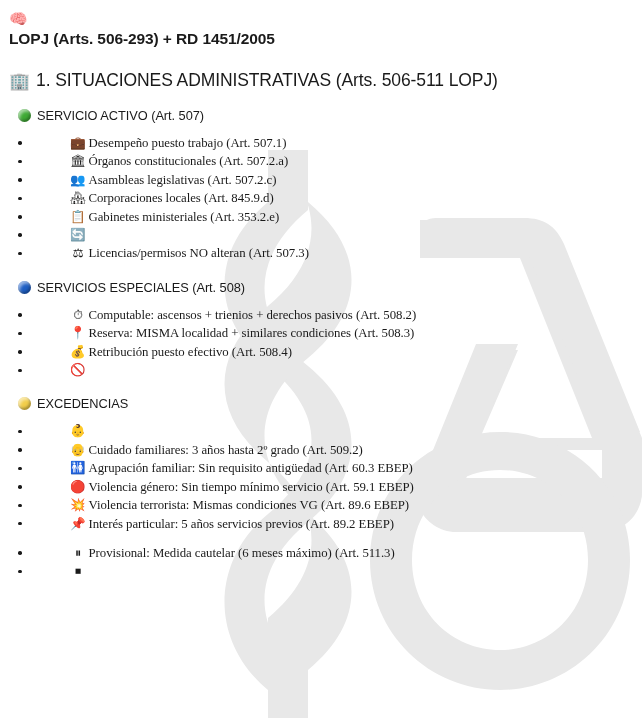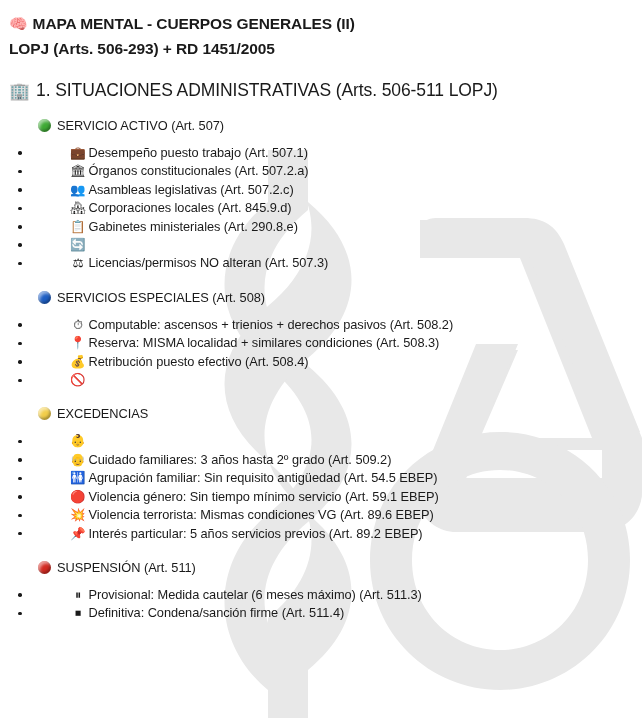--- a/index.html
+++ b/index.html
@@ -74,21 +74,20 @@
   }
 
   .sub-heading {
     display: flex;
     align-items: center;
     font-size: 12.8px;
     letter-spacing: -0.05px;
     padding-left: 18px;
     margin-top: 17px;
     white-space: nowrap;
-    margin-left: 20px;
   }
   .sub-heading .dot {
     width: 13px;
     height: 13px;
     border-radius: 50%;
     flex: 0 0 auto;
     margin-right: 6px;
     box-shadow: inset -1.5px -2px 2.5px rgba(0,0,0,0.30),
                 inset 2px 2.5px 3px rgba(255,255,255,0.55);
   }
@@ -123,21 +122,21 @@
     flex: 0 0 auto;
   }
   li .emo {
     flex: 0 0 auto;
     width: 17px;
     text-align: center;
     font-size: 12.5px;
     margin-right: 2px;
     line-height: 18.4px;
   }
-  li .li-text { flex: 0 1 auto; }
+  li .li-text { flex: 0 1 auto; font-family: Liberation Serif, serif; }
 </style>
 </head>
 <body>
 
 <svg id="watermark" viewBox="0 0 642 720" xmlns="http://www.w3.org/2000/svg" aria-hidden="true">
   <g fill="#e8e8e8">
 
     <g>
       <path d="M308 210
                C 250 258, 250 318, 308 366
@@ -208,21 +207,20 @@
                C 452 470, 412 508, 412 560 Z"></path>
     </g>
   </g>
 </svg>
 
 <div id="page">
 
   <div class="doc-title-block">
     <div class="doc-title-line">
       <span class="emo">🧠</span>
-      <span>MAPA MENTAL - CUERPOS GENERALES (II)</span>
     </div>
     <div class="doc-title-line">
       <span>LOPJ (Arts. 506-293) + RD 1451/2005</span>
     </div>
   </div>
 
   <div class="section-heading">
     <span class="emo">🏢</span>
     <span>1. SITUACIONES ADMINISTRATIVAS (Arts. 506-511 LOPJ)</span>
   </div>
@@ -253,21 +251,21 @@
     <li>
         <span class="bullet-dot"></span>
         <span class="gap"></span>
         <span class="emo">🏘</span>
         <span class="li-text">Corporaciones locales (Art. 845.9.d)</span>
       </li>
     <li>
         <span class="bullet-dot"></span>
         <span class="gap"></span>
         <span class="emo">📋</span>
-        <span class="li-text">Gabinetes ministeriales (Art. 290.8.e)</span>
+        <span class="li-text">Gabinetes ministeriales (Art. 353.2.e)</span>
       </li>
     <li>
         <span class="bullet-dot"></span>
         <span class="gap"></span>
         <span class="emo">🔄</span>
       </li>
     <li>
         <span class="bullet-dot"></span>
         <span class="gap"></span>
         <span class="emo">⚖</span>
@@ -318,21 +316,21 @@
     <li>
         <span class="bullet-dot"></span>
         <span class="gap"></span>
         <span class="emo">👴</span>
         <span class="li-text">Cuidado familiares: 3 años hasta 2º grado (Art. 509.2)</span>
       </li>
     <li>
         <span class="bullet-dot"></span>
         <span class="gap"></span>
         <span class="emo">🚻</span>
-        <span class="li-text">Agrupación familiar: Sin requisito antigüedad (Art. 54.5 EBEP)</span>
+        <span class="li-text">Agrupación familiar: Sin requisito antigüedad (Art. 60.3 EBEP)</span>
       </li>
     <li>
         <span class="bullet-dot"></span>
         <span class="gap"></span>
         <span class="emo">🔴</span>
         <span class="li-text">Violencia género: Sin tiempo mínimo servicio (Art. 59.1 EBEP)</span>
       </li>
     <li>
         <span class="bullet-dot"></span>
         <span class="gap"></span>
@@ -340,32 +338,27 @@
         <span class="li-text">Violencia terrorista: Mismas condiciones VG (Art. 89.6 EBEP)</span>
       </li>
     <li>
         <span class="bullet-dot"></span>
         <span class="gap"></span>
         <span class="emo">📌</span>
         <span class="li-text">Interés particular: 5 años servicios previos (Art. 89.2 EBEP)</span>
       </li>
   </ul>
 
-  <div class="sub-heading">
-    <span class="dot" style="background:#d32b22"></span>
-    <span>SUSPENSIÓN (Art. 511)</span>
-  </div>
   <ul class="bullets">
     <li>
         <span class="bullet-dot"></span>
         <span class="gap"></span>
         <span class="emo">⏸</span>
         <span class="li-text">Provisional: Medida cautelar (6 meses máximo) (Art. 511.3)</span>
       </li>
     <li>
         <span class="bullet-dot"></span>
         <span class="gap"></span>
         <span class="emo">⏹</span>
-        <span class="li-text">Definitiva: Condena/sanción firme (Art. 511.4)</span>
       </li>
   </ul>
 
 </div>
 
 </body></html>

